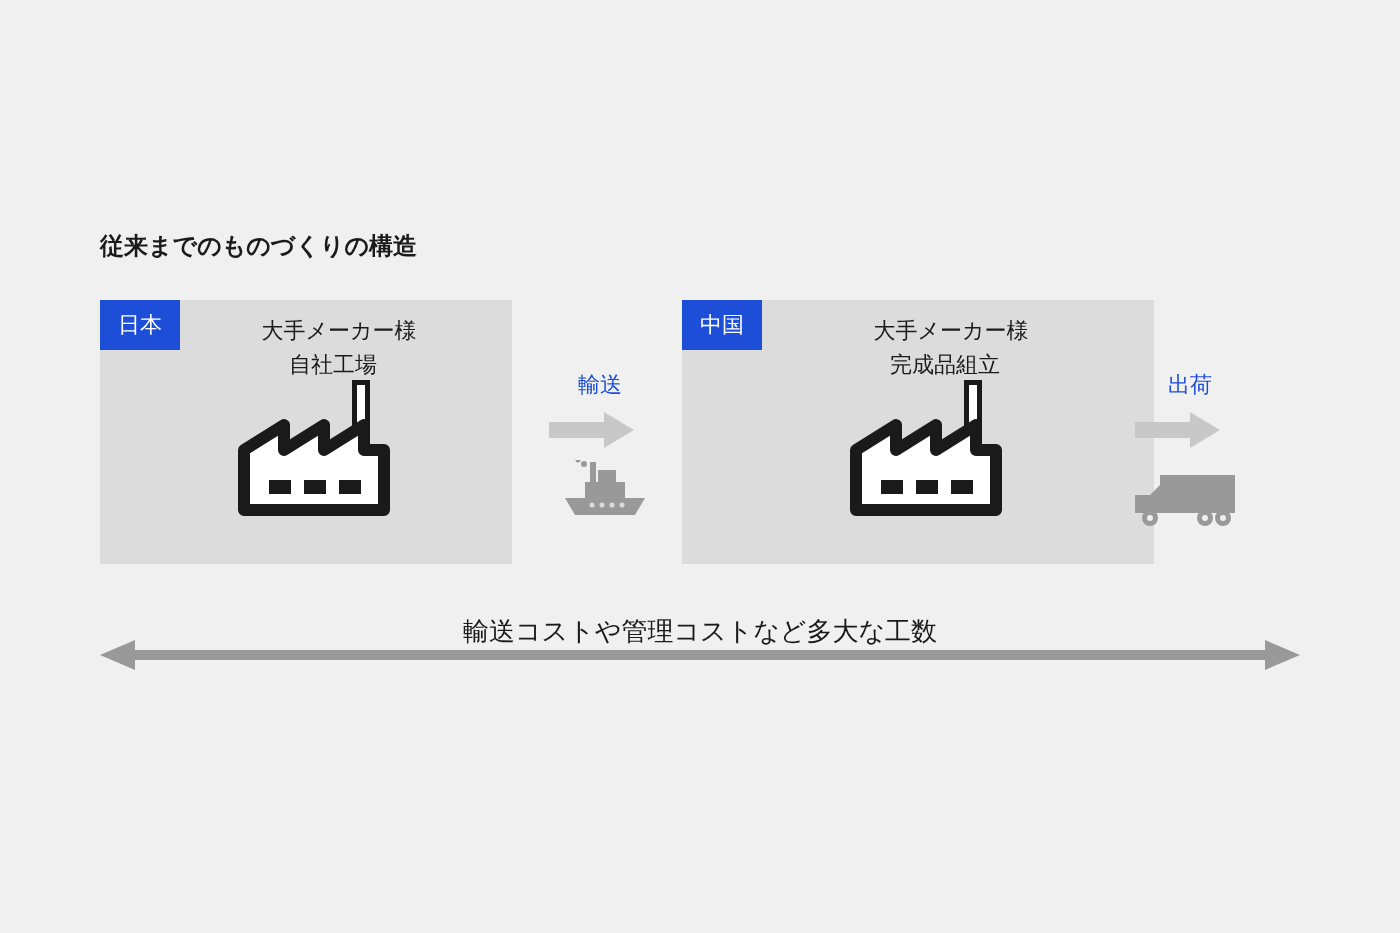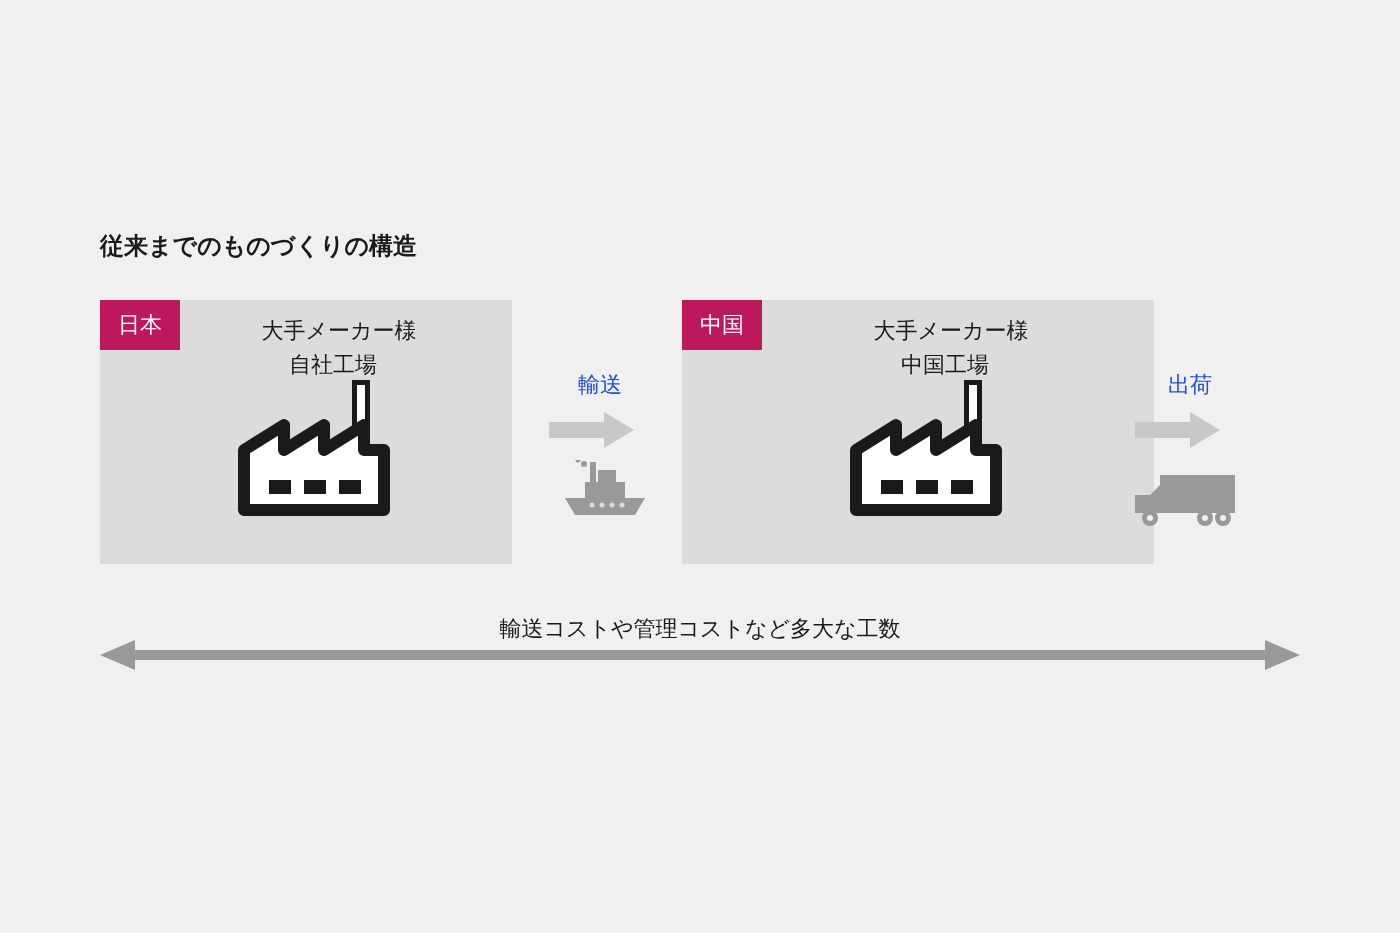--- a/index.html
+++ b/index.html
@@ -33,21 +33,21 @@
       width: 412px;
     }
     .panel-china {
       left: 682px;
       width: 472px;
     }
     .country-tag {
       position: absolute;
       left: 0;
       top: 0;
-      background: #be185d;
+      background: #1d4ed8;
       color: #fff;
       font-size: 22px;
       padding: 10px 18px;
     }
     .panel-text1 {
       position: absolute;
       top: 16px;
       left: 0;
       right: 0;
       text-align: center;
@@ -123,21 +123,21 @@
       top: 640px;
       left: 100px;
       width: 1200px;
     }
     .bottom-label {
       position: absolute;
       top: 614px;
       left: 100px;
       width: 1200px;
       text-align: center;
-      font-size: 22px;
+      font-size: 26px;
       color: #1a1a1a;
     }
   </style>
 </head>
 <body>
 
 <div class="title">従来までのものづくりの構造</div>
 
 <div class="panel panel-japan">
   <div class="country-tag">日本</div>
@@ -175,21 +175,21 @@
     <circle cx="32" cy="45" r="2.5" fill="#dcdcdc"></circle>
     <circle cx="42" cy="45" r="2.5" fill="#dcdcdc"></circle>
     <circle cx="52" cy="45" r="2.5" fill="#dcdcdc"></circle>
     <circle cx="62" cy="45" r="2.5" fill="#dcdcdc"></circle>
   </svg>
 </div>
 
 <div class="panel panel-china">
   <div class="country-tag">中国</div>
   <div class="panel-text1">大手メーカー様</div>
-  <div class="panel-text2">中国工場</div>
+  <div class="panel-text2">完成品組立</div>
   <div class="factory-icon">
     <svg viewBox="0 0 180 140" width="180" height="140">
       <rect x="118" y="0" width="18" height="50" fill="#1a1a1a"></rect>
       <rect x="123" y="5" width="8" height="40" fill="#fff"></rect>
       <path d="M 10 130 L 10 70 L 50 45 L 50 70 L 90 45 L 90 70 L 130 45 L 130 70 L 150 70 L 150 130 Z" fill="#fff" stroke="#1a1a1a" stroke-width="12" stroke-linejoin="round"></path>
       <rect x="35" y="100" width="22" height="14" fill="#1a1a1a"></rect>
       <rect x="70" y="100" width="22" height="14" fill="#1a1a1a"></rect>
       <rect x="105" y="100" width="22" height="14" fill="#1a1a1a"></rect>
     </svg>
   </div>

